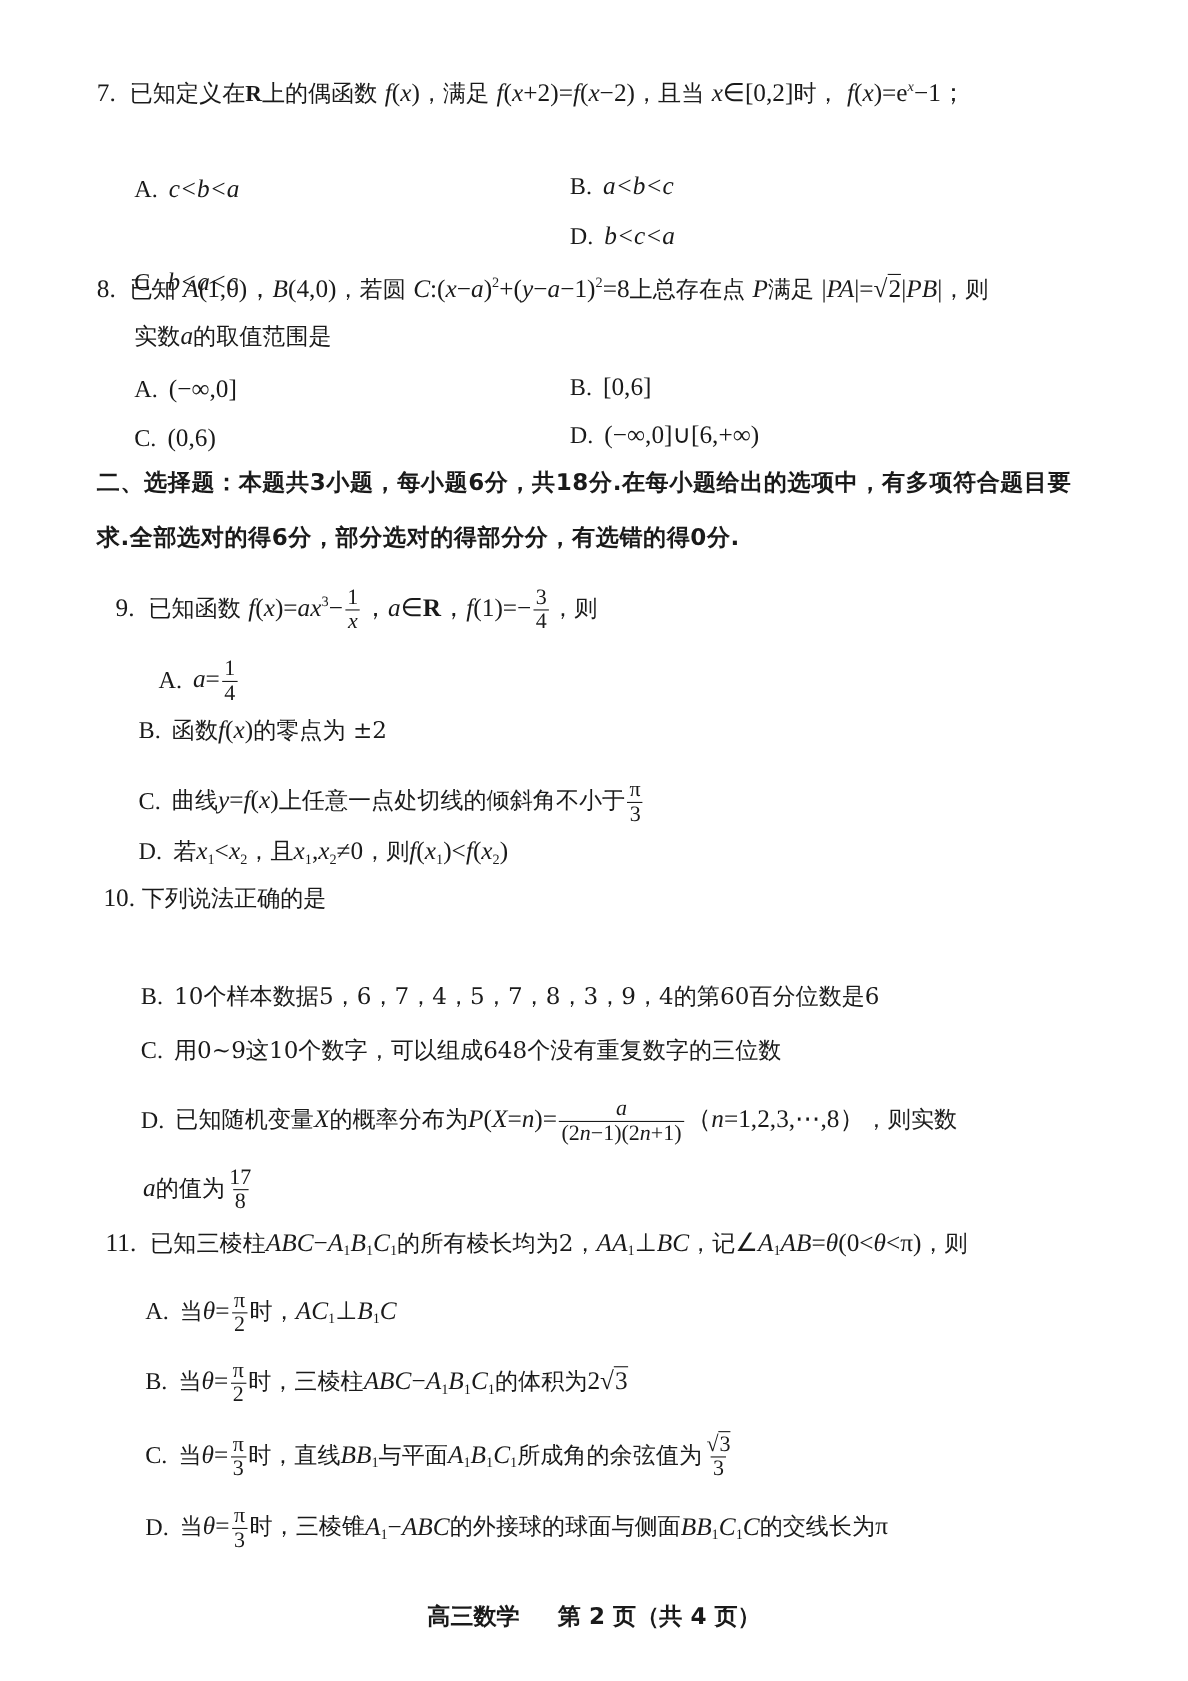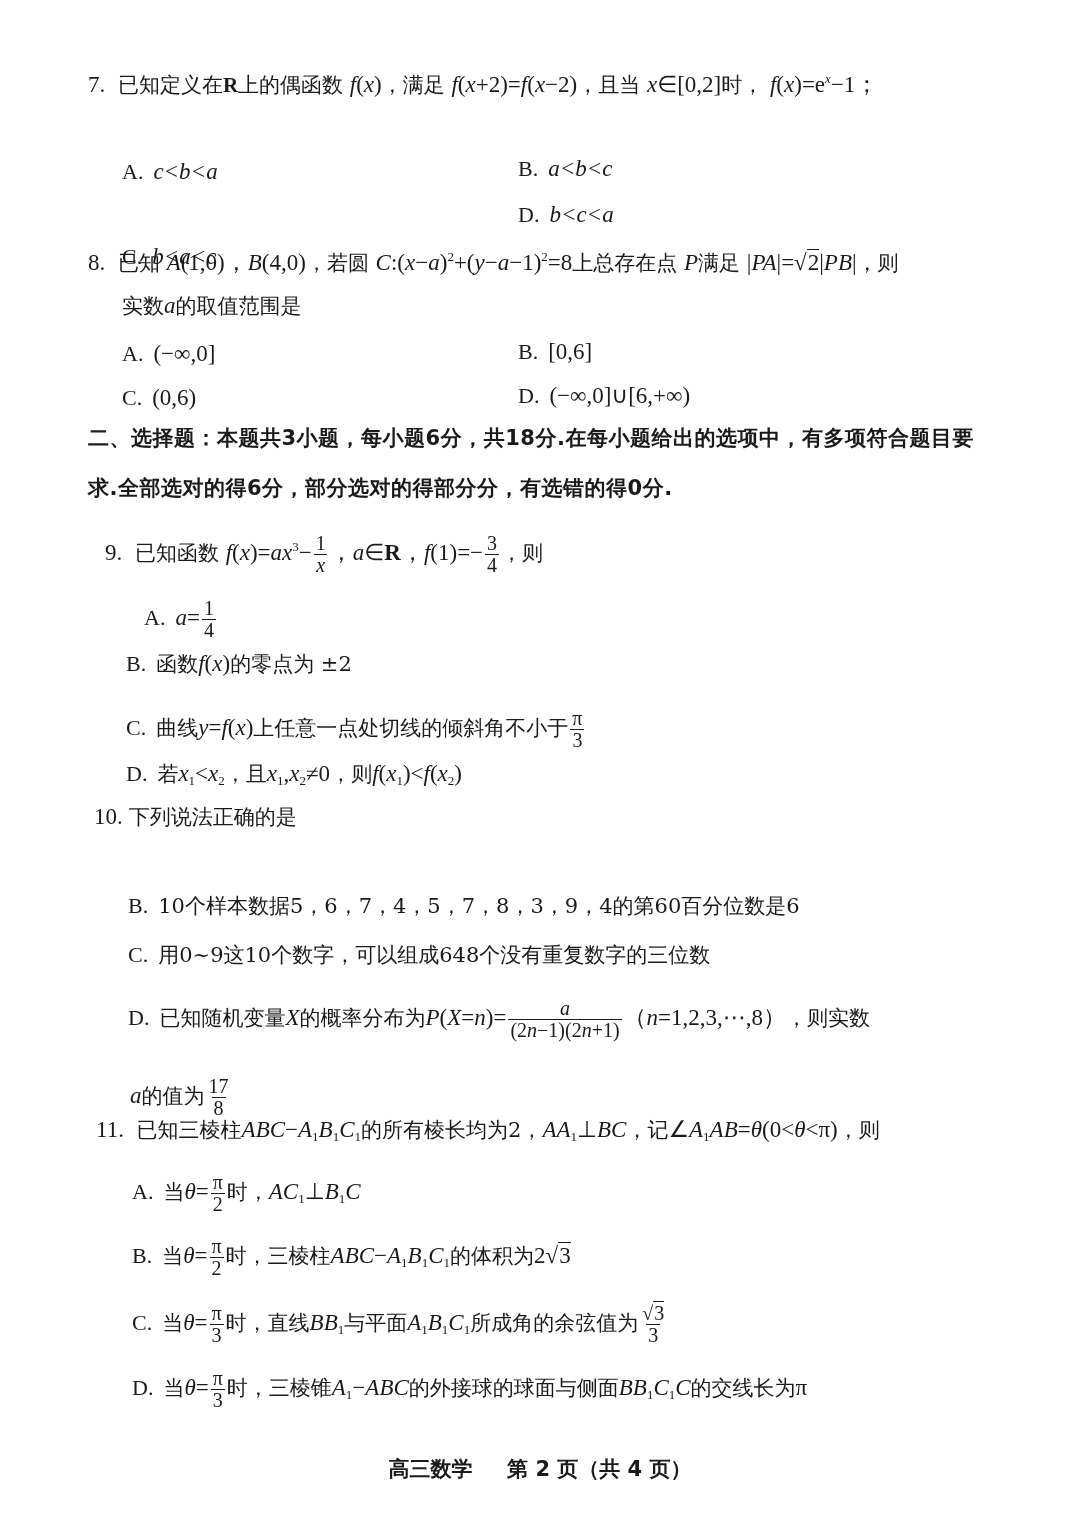--- a/index.html
+++ b/index.html
@@ -101,21 +101,21 @@
   </div>
   <div class="opt" style="left:128px; top:944px;">
     <span class="lbl">C.</span><span>用0~9这10个数字，可以组成648个没有重复数字的三位数</span>
   </div>
   <div class="opt" style="left:128px; top:998px;text-align:center;">
     <span class="lbl">D.</span><span>已知随机变量</span><i class="v">X</i><span>的概率分布为</span><span class="m"><i class="v">P</i>(<i class="v">X</i>=<i class="v">n</i>)=</span><span class="frac">
         <span class="num"><i>a</i></span>
         <span class="den">(2<i>n</i>−1)(2<i>n</i>+1)</span>
       </span><span class="m">（<i class="v">n</i>=1,2,3,⋯,8）</span><span>，则实数</span>
   </div>
-  <div class="opt" style="left:130px; top:1060px;margin-top:16px;">
+  <div class="opt" style="left:130px; top:1060px;">
     <i class="v">a</i><span>的值为</span><span class="frac">
         <span class="num">17</span>
         <span class="den">8</span>
       </span>
   </div>
 
   <div class="line" style="left:96px; top:1118px;">
     <span class="qnum m">11.</span>
     <span>已知三棱柱</span><span class="m"><i class="v">ABC</i>−<i class="v">A</i><sub>1</sub><i class="v">B</i><sub>1</sub><i class="v">C</i><sub>1</sub></span><span>的所有棱长均为2，</span><span class="m"><i class="v">AA</i><sub>1</sub>⊥<i class="v">BC</i></span><span>，记</span><span class="m">∠<i class="v">A</i><sub>1</sub><i class="v">AB</i>=<i class="v">θ</i>(0&lt;<i class="v">θ</i>&lt;π)</span><span>，则</span>
   </div>

